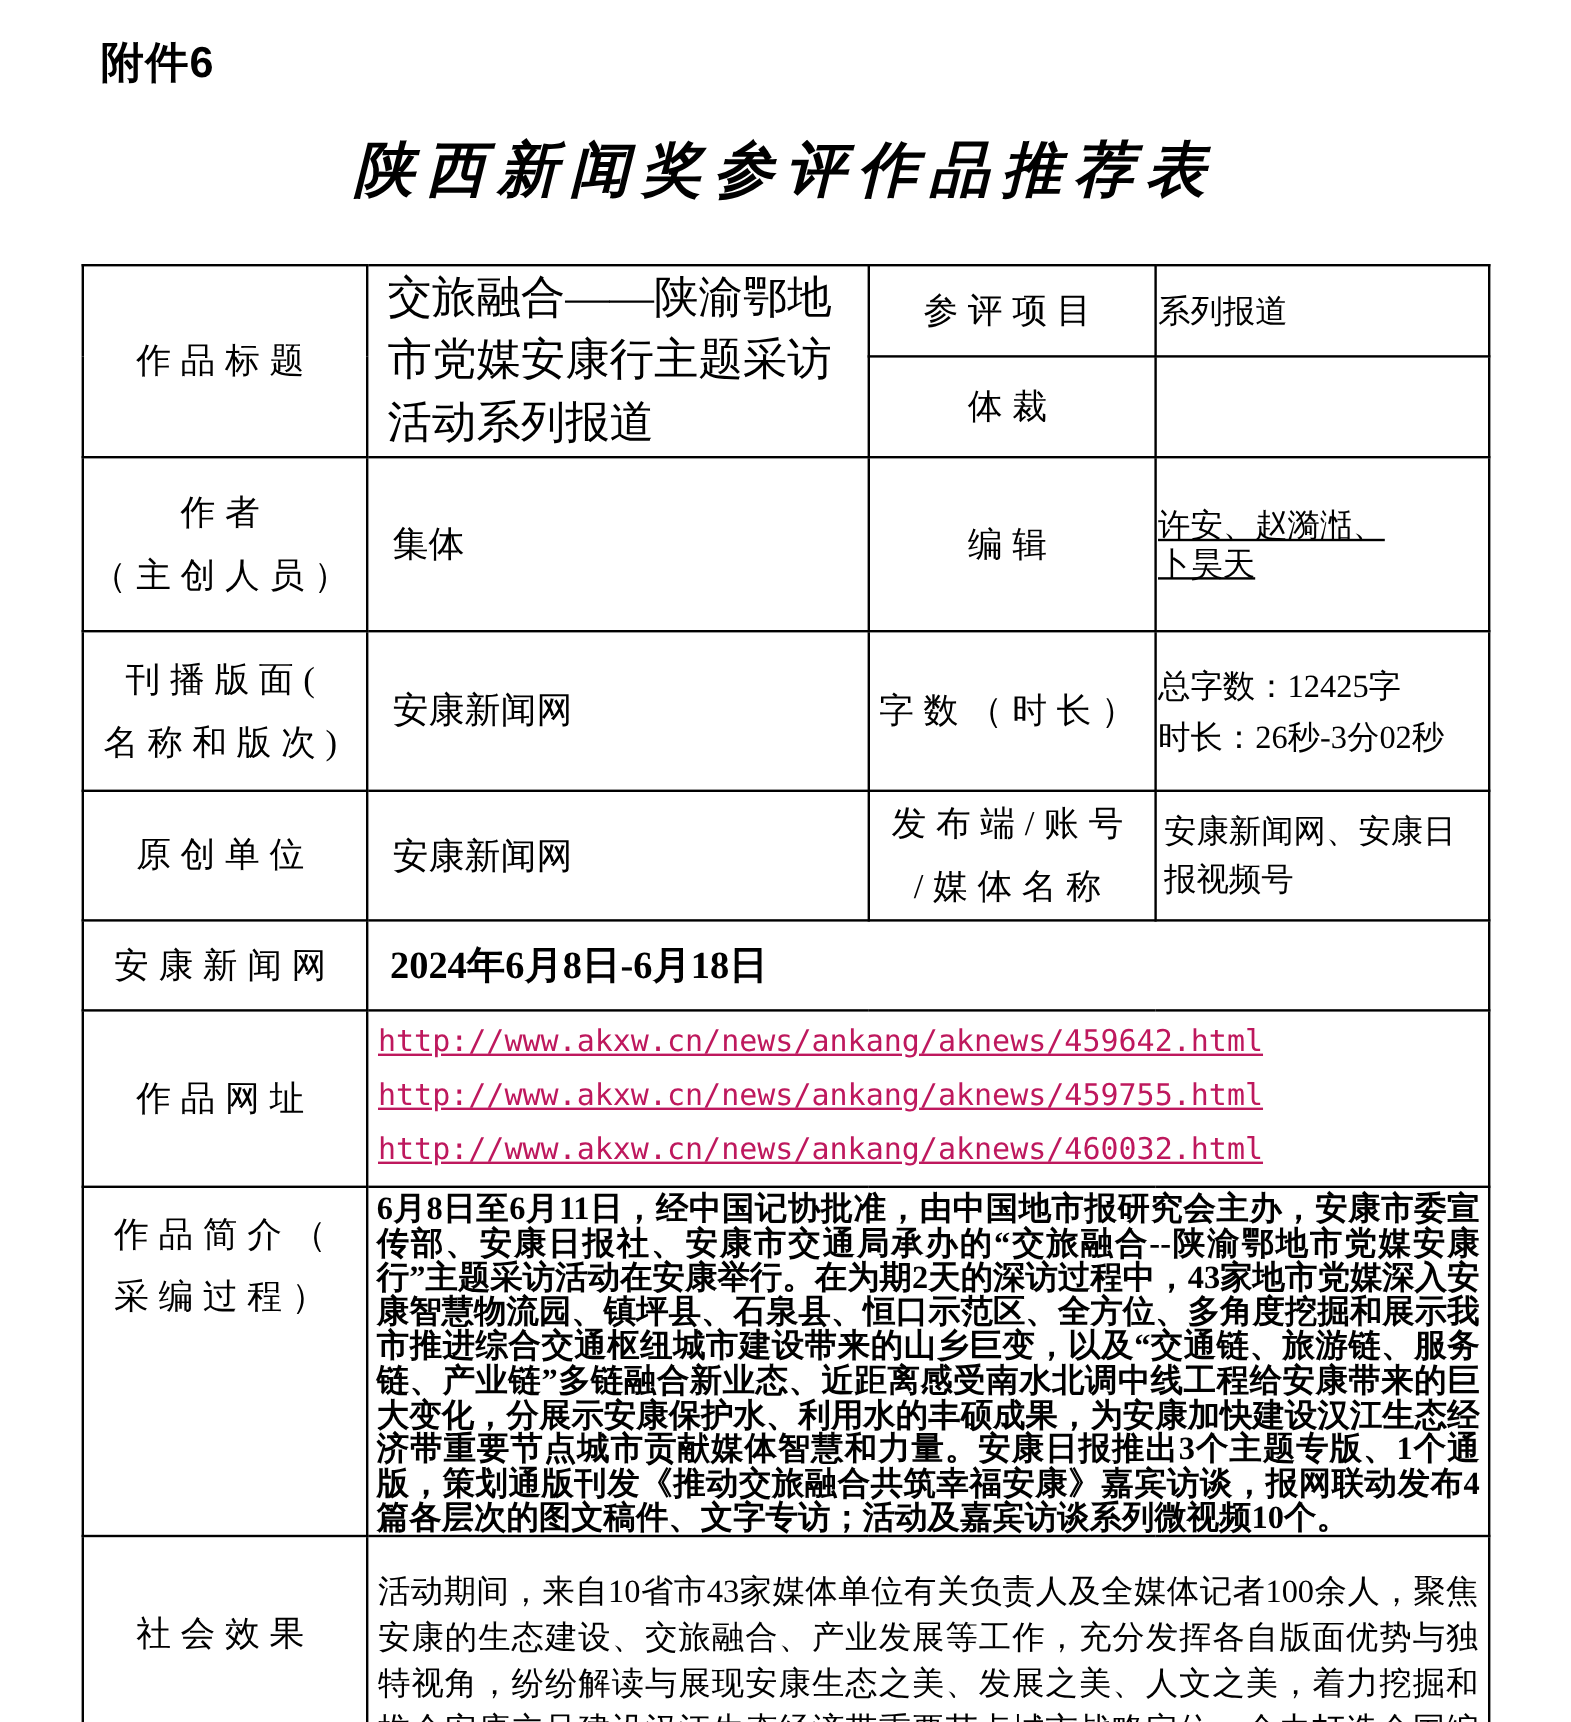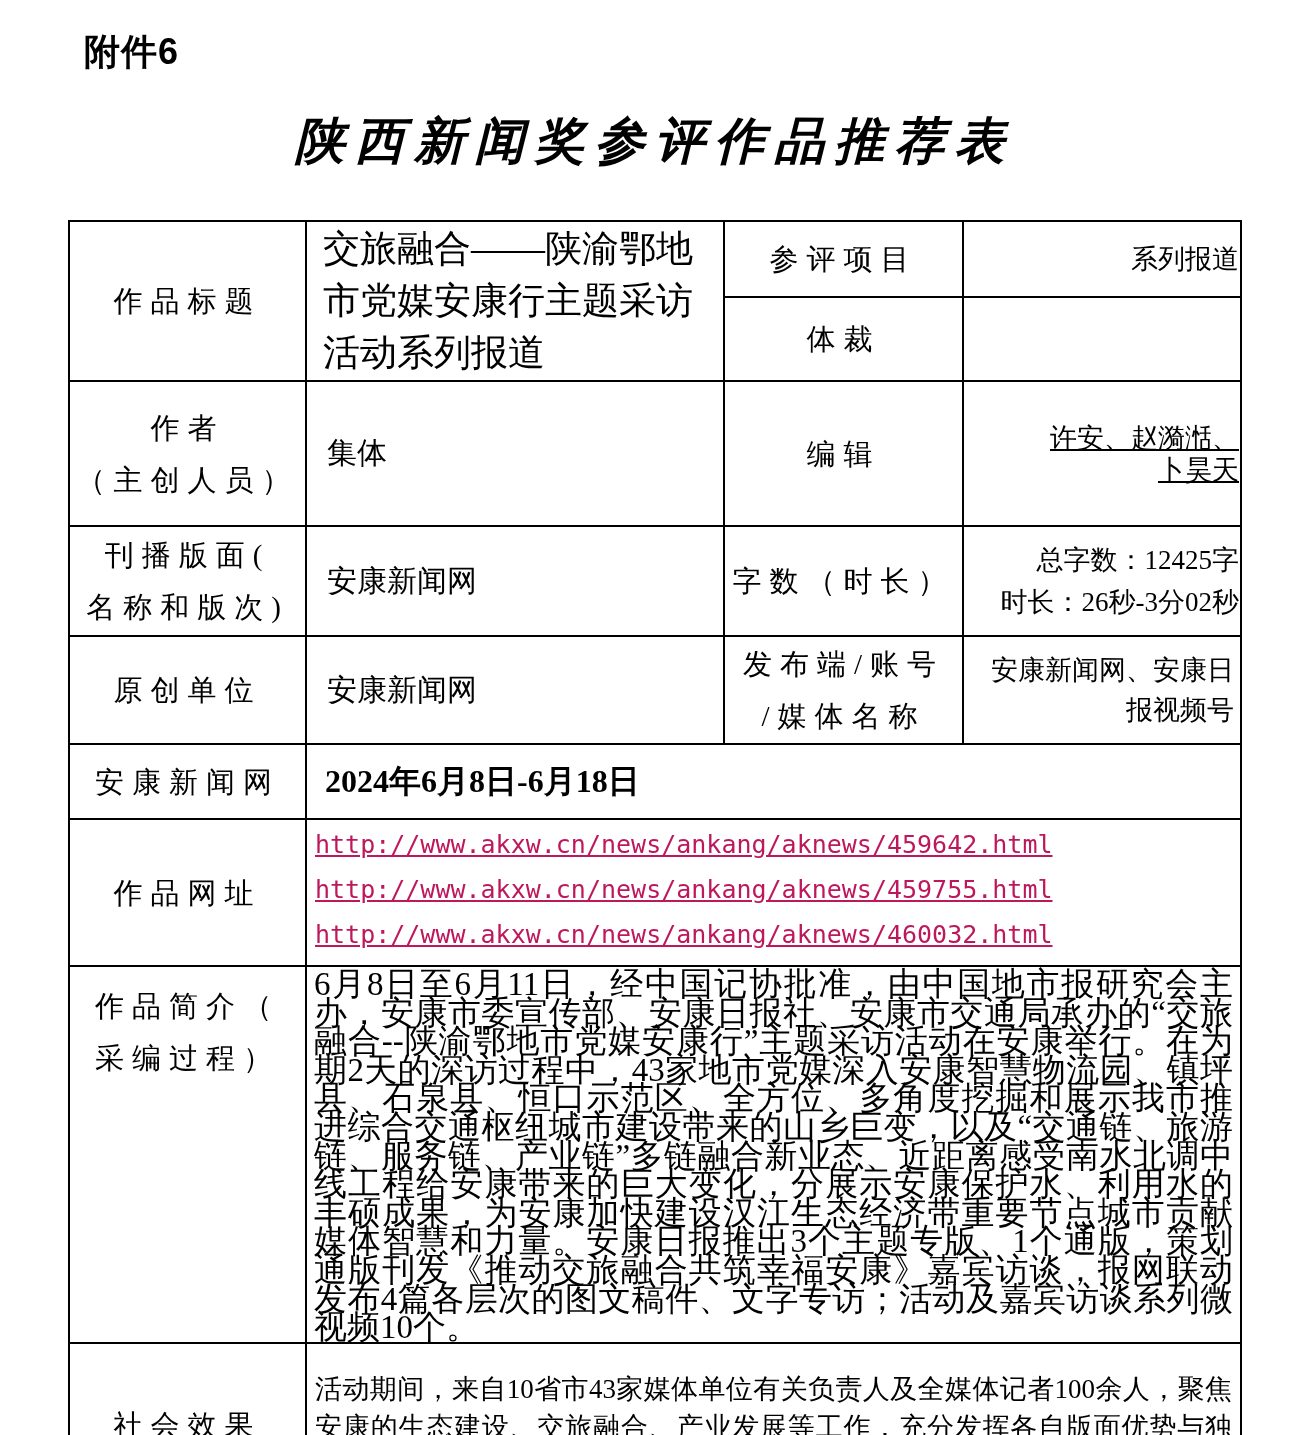--- a/index.html
+++ b/index.html
@@ -56,21 +56,21 @@
     line-height: 52px;
     white-space: pre-line;
   }
   .val-left {
     text-align: left;
     vertical-align: middle;
     font-size: 30px;
     padding-left: 20px;
   }
   .val-center {
-    text-align: right;
+    text-align: left;
     vertical-align: middle;
     font-size: 27px;
   }
   .title-val {
     font-size: 37px;
     line-height: 52px;
     padding-left: 16px;
     vertical-align: middle;
     white-space: pre-line;
   }
@@ -111,23 +111,24 @@
     margin-bottom: 15px;
     letter-spacing: 0px;
     white-space: nowrap;
   }
   .para {
     vertical-align: top;
     text-align: justify;
     text-justify: inter-ideograph;
   }
   .intro-para {
-    font-size: 33px;
+    font-size: 27px;
     line-height: 28.6px;
     padding: 3px 7px 0 7px;
+    font-weight: bold;
   }
   .social-para {
     font-size: 27px;
     line-height: 38.5px;
     padding: 26px 8px 0 8px;
   }
 </style>
 </head>
 <body>
 
@@ -160,21 +161,21 @@
 
   <tr style="height:145px">
     <td class="lbl">作者
 （主创人员）</td>
     <td class="val-left">集体</td>
     <td class="lbl">编辑</td>
     <td class="val-center editor-val">许安、赵漪湉、
 卜昊天</td>
   </tr>
 
-  <tr style="height:110px">
+  <tr style="height:133px">
     <td class="lbl">刊播版面(
 名称和版次)</td>
     <td class="val-left">安康新闻网</td>
     <td class="lbl">字数（时长）</td>
     <td class="val-center wordcount-val">总字数：12425字
 时长：26秒-3分02秒</td>
   </tr>
 
   <tr style="height:96px">
     <td class="lbl">原创单位</td>

